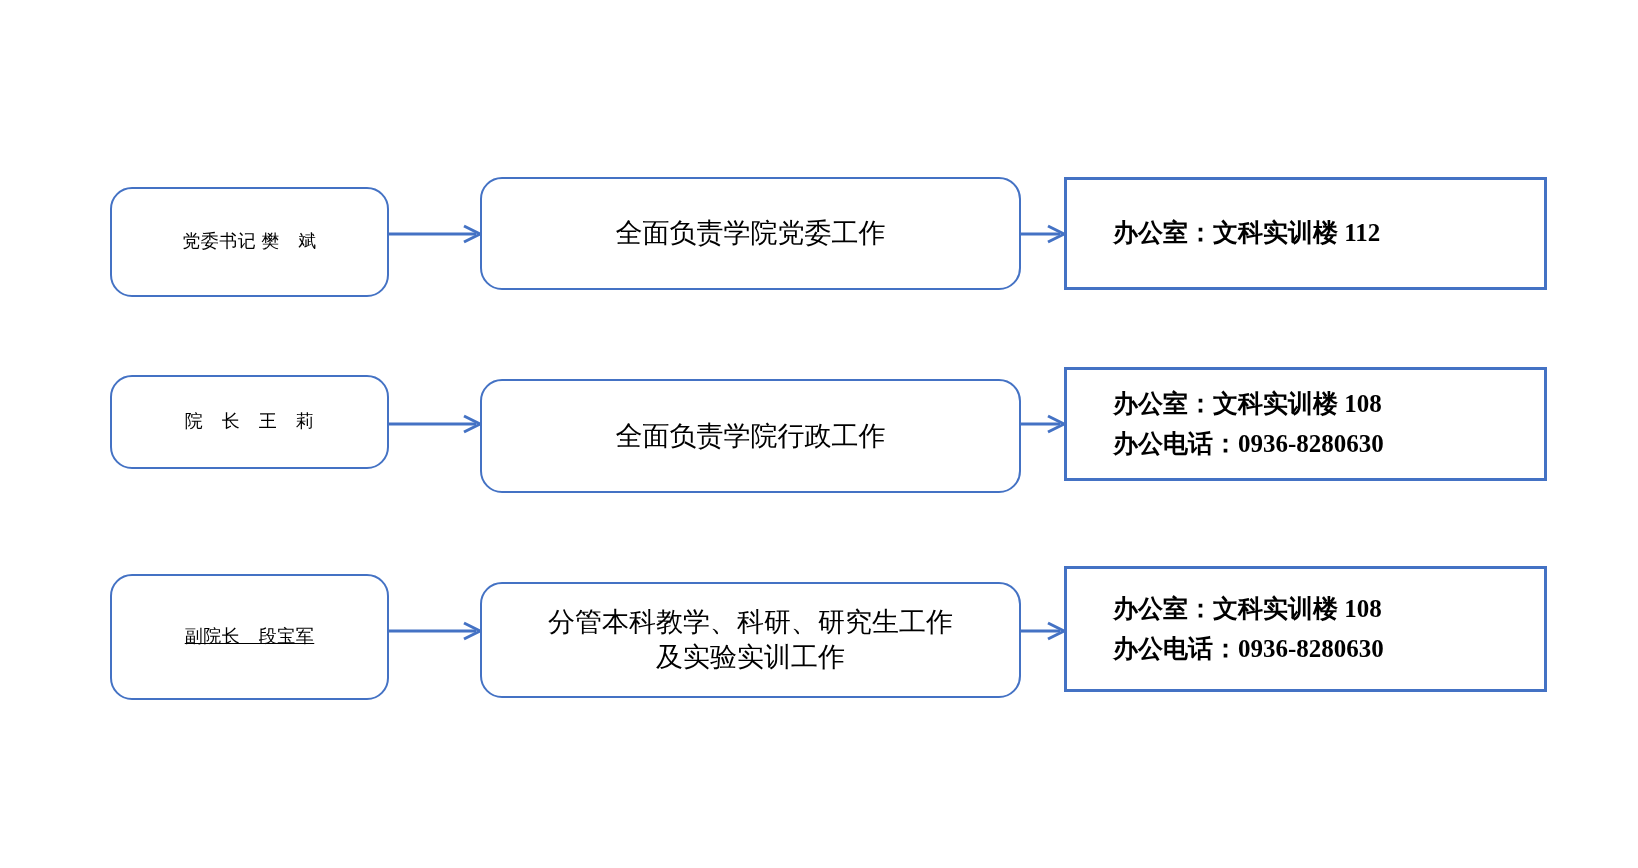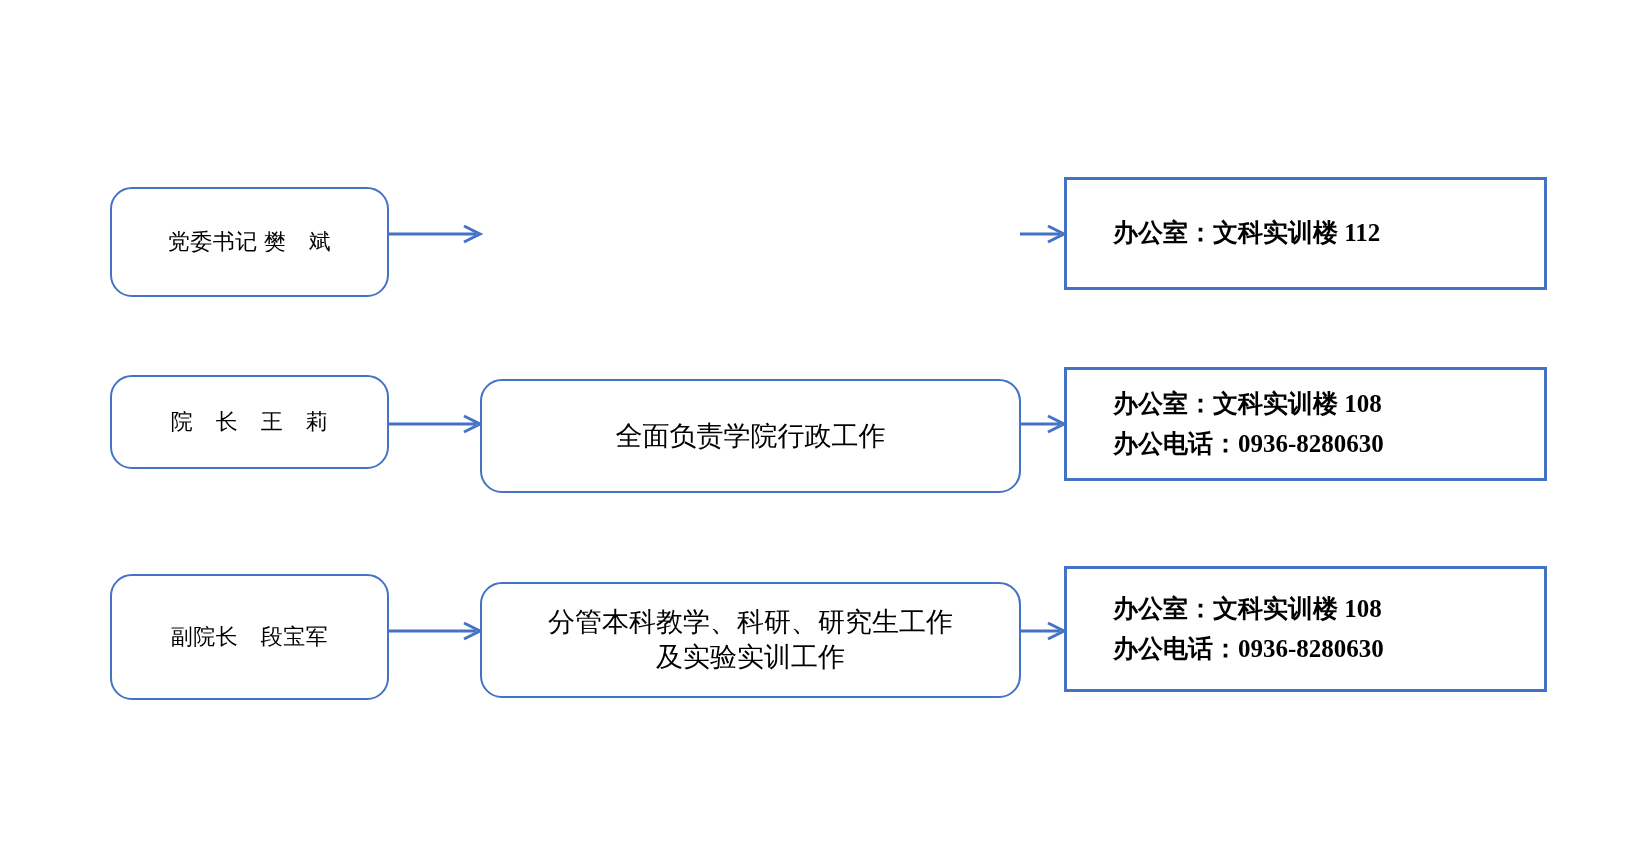--- a/index.html
+++ b/index.html
@@ -45,21 +45,21 @@
     line-height: 1.42;
     color: #000000;
   }
 
   
   .box-person {
     left: 110px;
     width: 279px;
     border: 2px solid #4472C4;
     border-radius: 22px;
-    font-size: 22px;
+    font-size: 18px;
     letter-spacing: 0.5px;
   }
 
   
   .box-duty {
     left: 480px;
     width: 541px;
     border: 2px solid #4472C4;
     border-radius: 22px;
     font-size: 27px;
@@ -88,21 +88,21 @@
 
   
   .row-1 .box-person  { top: 10px;  height: 110px; }
   .row-1 .box-duty    { top: 0px;   height: 113px; }
   .row-1 .box-contact { top: 0px;   height: 113px; }
 
   .row-2 .box-person  { top: 8px;   height: 94px; }
   .row-2 .box-duty    { top: 12px;   height: 114px; }
   .row-2 .box-contact { top: 0px;   height: 114px; }
 
-  .row-3 .box-person  { top: 14px;  height: 126px; }
+  .row-3 .box-person  { top: 14px;  height: 126px; text-decoration: underline; }
   .row-3 .box-duty    { top: 22px;  height: 116px; }
   .row-3 .box-contact { top: 6px;   height: 126px; }
 
   
   .arrow {
     position: absolute;
     overflow: visible;
   }
   .arrow-a { left: 388px;  width: 94px;  }
   .arrow-b { left: 1020px; width: 46px;  }
@@ -133,20 +133,23 @@
       <span>党委书记 樊　斌</span>
     </div>
 
     <div class="arrow arrow-a">
       <svg width="94" height="18" viewBox="0 0 94 18">
         <line x1="0" y1="9" x2="88" y2="9" stroke="#4472C4" stroke-width="3"></line>
         <polyline points="76,1 92,9 76,17" fill="none" stroke="#4472C4" stroke-width="3"></polyline>
       </svg>
     </div>
 
+    <div class="box box-duty">
+      <span>全面负责学院党委工作</span>
+    </div>
 
     <div class="arrow arrow-b">
       <svg width="46" height="18" viewBox="0 0 46 18">
         <line x1="0" y1="9" x2="40" y2="9" stroke="#4472C4" stroke-width="3"></line>
         <polyline points="28,1 44,9 28,17" fill="none" stroke="#4472C4" stroke-width="3"></polyline>
       </svg>
     </div>
 
     <div class="box box-contact">
       <span class="line">办公室：文科实训楼 112</span>

